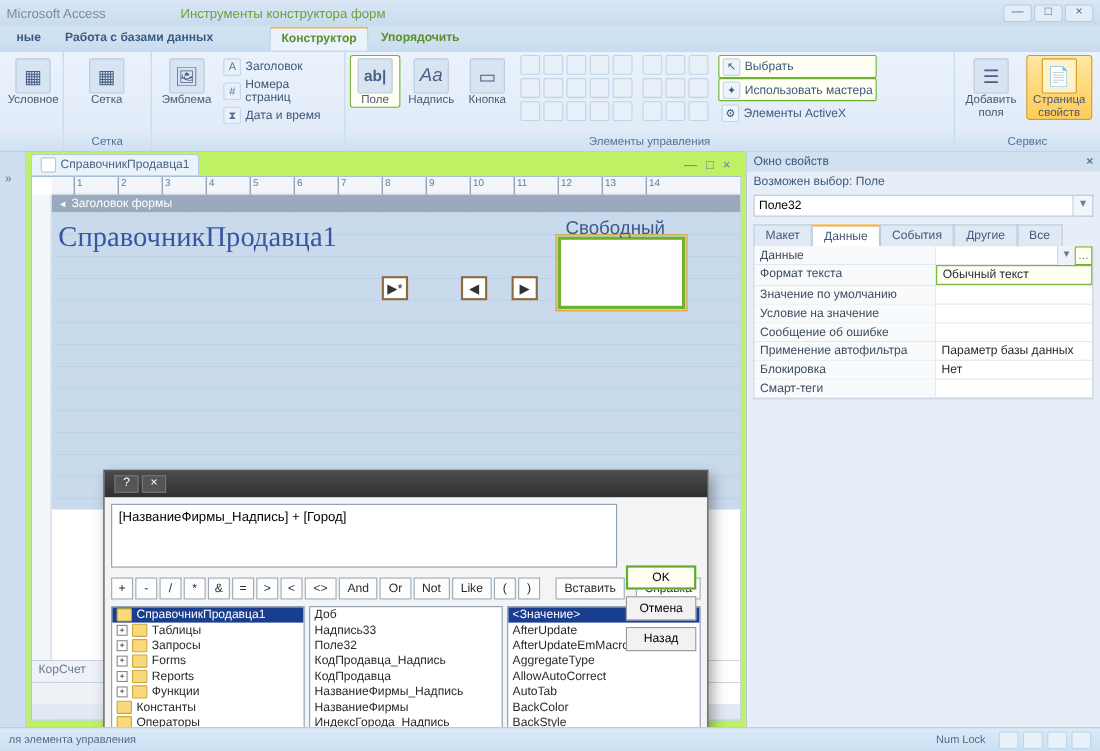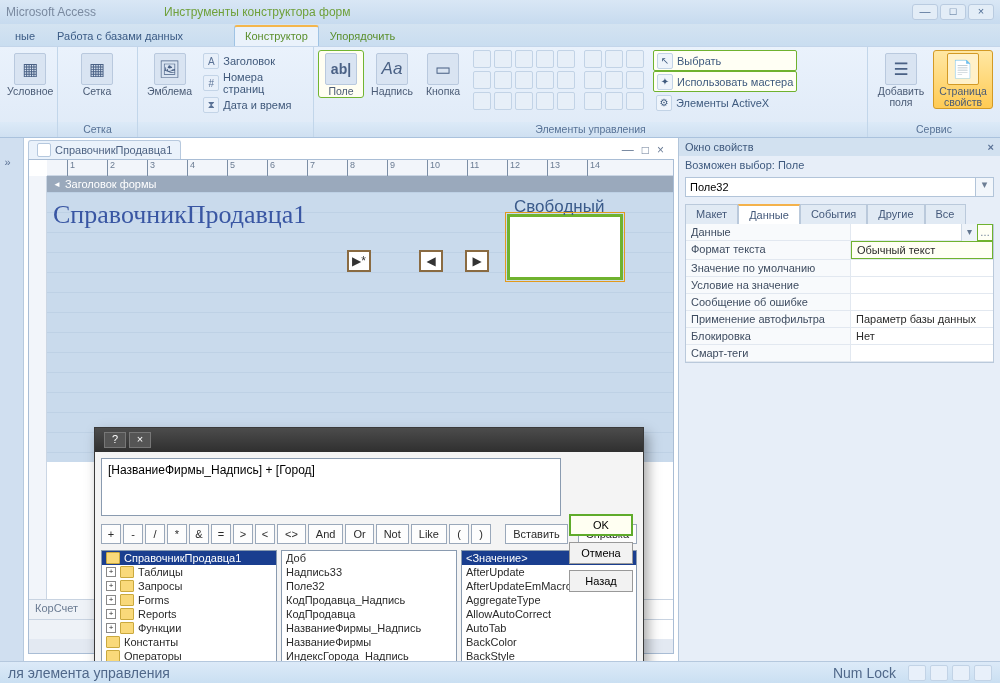--- a/index.html
+++ b/index.html
@@ -6,21 +6,21 @@
 body { width: 1000px; height: 683px; overflow: hidden; background: #d5e4f2; font-size: 11px; color: #2a2a2a; }
 
 
 .titlebar { height: 24px; display: flex; align-items: center; background: linear-gradient(#d9e7f5,#c7dbef); padding: 0 6px; }
 .titlebar .app-title { color: #7a8aa0; font-size: 12px; }
 .titlebar .ctx-title { color: #6fa03a; font-size: 12px; margin-left: 68px; }
 .wincontrols { margin-left: auto; display: flex; gap: 2px; }
 .wincontrols .wc { width: 26px; height: 16px; background: #e3edf7; border: 1px solid #b9cbe0; border-radius: 3px; text-align: center; font-size: 11px; line-height: 13px; color: #4c6b93; cursor: pointer; }
 
 
-.tabs { height: 22px; display: flex; align-items: flex-end; padding: 0 4px; background: linear-gradient(#d4e3f1,#c9ddf0); }
+.tabs { height: 22px; display: flex; padding: 0 4px; background: linear-gradient(#d4e3f1,#c9ddf0); font-weight: bold; }
 .tab { padding: 3px 10px 4px; color: #3a5a84; font-size: 11px; border: 1px solid transparent; border-bottom: none; cursor: pointer; }
 .tab.green { color: #5a8f2c; }
 .tab.active { background: #eaf2fb; border-color: #9fc3e4; border-top: 2px solid #f4b64c; border-radius: 3px 3px 0 0; }
 
 
 .ribbon { height: 92px; background: linear-gradient(#eaf2fc,#dfeaf7); border-top: 1px solid #c3d5ea; border-bottom: 1px solid #aac2dd; display: flex; }
 .rgroup { border-right: 1px solid #c2d6ea; display: flex; flex-direction: column; }
 .rgroup-body { flex: 1; display: flex; align-items: flex-start; padding: 3px 4px; gap: 3px; }
 .rgroup-label { height: 15px; text-align: center; font-size: 10.5px; color: #577296; background: linear-gradient(#dceaf8,#cfe0f1); padding-top: 1px; }
 .vbtn { display: flex; flex-direction: column; align-items: center; width: 54px; padding: 2px 2px 0; border: 1px solid transparent; border-radius: 3px; cursor: pointer; }
@@ -34,21 +34,21 @@
 .icon-grid .ic { width: 18px; height: 18px; background:#e7eff8; border:1px solid #c2d3e6; border-radius:2px; cursor:pointer;}
 .sel-row { display: flex; align-items: center; gap: 4px; height: 21px; font-size: 11px; color:#3e5a7e; cursor:pointer; padding:0 3px;}
 .sel-row.hi { border:1px solid #6fb22f; background:#fffff4; border-radius:2px;}
 .sel-row .si { width:16px;height:16px;background:#eef4fb;border:1px solid #c2d3e6;border-radius:2px;display:flex;align-items:center;justify-content:center;font-size:10px;}
 
 
 .main { position: relative; height: calc(100% - 24px - 22px - 92px - 22px); display: flex; background: #c9daec; }
 .left-strip { width: 24px; background: #d0dff0; border-right: 1px solid #b6c9de; display:flex;justify-content:center;padding-top:18px;}
 .left-strip .expand { width: 14px; font-size: 11px; color:#5b7294; }
 
-.form-panel { flex: 1; padding: 2px 4px 4px; background:#ffffff; position:relative; overflow:hidden; }
+.form-panel { flex: 1; padding: 2px 4px 4px; background:#bef264; position:relative; overflow:hidden; }
 .doc-tab { display: inline-flex; align-items: center; gap: 4px; background:#eaf2fb; border:1px solid #b7c9de; border-bottom:none; border-radius:3px 3px 0 0; padding:2px 8px; font-size:11px; color:#4e6383;}
 .doc-tab .di { width:14px;height:14px;background:#fff;border:1px solid #b5c8de;border-radius:2px;}
 .doc-mini { float:right; display:flex; gap:8px; padding:3px 10px 0 0; color:#6a7c96;}
 .doc-mini span{cursor:pointer;font-size:12px;}
 
 .form-view { position:relative; height: calc(100% - 22px); background:#fff; border:1px solid #a9bdd5; overflow:hidden;}
 .hruler { height:16px; background:#f2f5fa; border-bottom:1px solid #cbd6e4; position:relative; margin-left:18px;}
 .hruler .tick { position:absolute; top:0; height:16px; border-left:1px solid #7c8ea5; font-size:9px; color:#6a7b92; padding-left:2px;}
 .vruler { position:absolute; left:0; top:16px; bottom:0; width:18px; background:#f2f5fa; border-right:1px solid #cbd6e4;}
 .form-body { position:absolute; left:18px; top:16px; right:0; bottom:0; overflow:auto;}
@@ -102,21 +102,21 @@
 .listbox .li.sel{background:#1a3e8f;color:#fff;}
 
 
 .under-rows { position:absolute; left:0; right:0; bottom:14px;}
 .ur { display:flex; border-top:1px solid #c8d3e1; height:20px;}
 .ur .c1{width:170px;padding:2px 6px;font-size:11px;color:#6a7b92;background:#eef2f7;border-right:1px solid #d5dde9;}
 .ur .c2{flex:1;padding:2px 6px;font-size:11px;color:#333;background:#fff;}
 .hscroll { height:14px; background:#e3e9f2; position:absolute; left:0; right:0; bottom:0;}
 
 
-.statusbar { height:22px; background:linear-gradient(#dceaf8,#cadff2); border-top:1px solid #b5c8de; display:flex;align-items:center;padding:0 8px;font-size:14px;color:#50688a;}
+.statusbar { height:22px; background:linear-gradient(#dceaf8,#cadff2); border-top:1px solid #b5c8de; display:flex;align-items:center;padding:0 8px;font-size:10px;color:#50688a;}
 .statusbar .sp{flex:1;}
 .statusbar .sicons{display:flex;gap:4px;}
 .statusbar .sicons .sic{width:18px;height:16px;background:#e8f0fa;border:1px solid #c2d3e6;border-radius:2px;cursor:pointer;}
 </style>
 </head>
 <body>
 
 <div class="titlebar">
   <span class="app-title">Microsoft Access</span>
   <span class="ctx-title">Инструменты конструктора форм</span>

